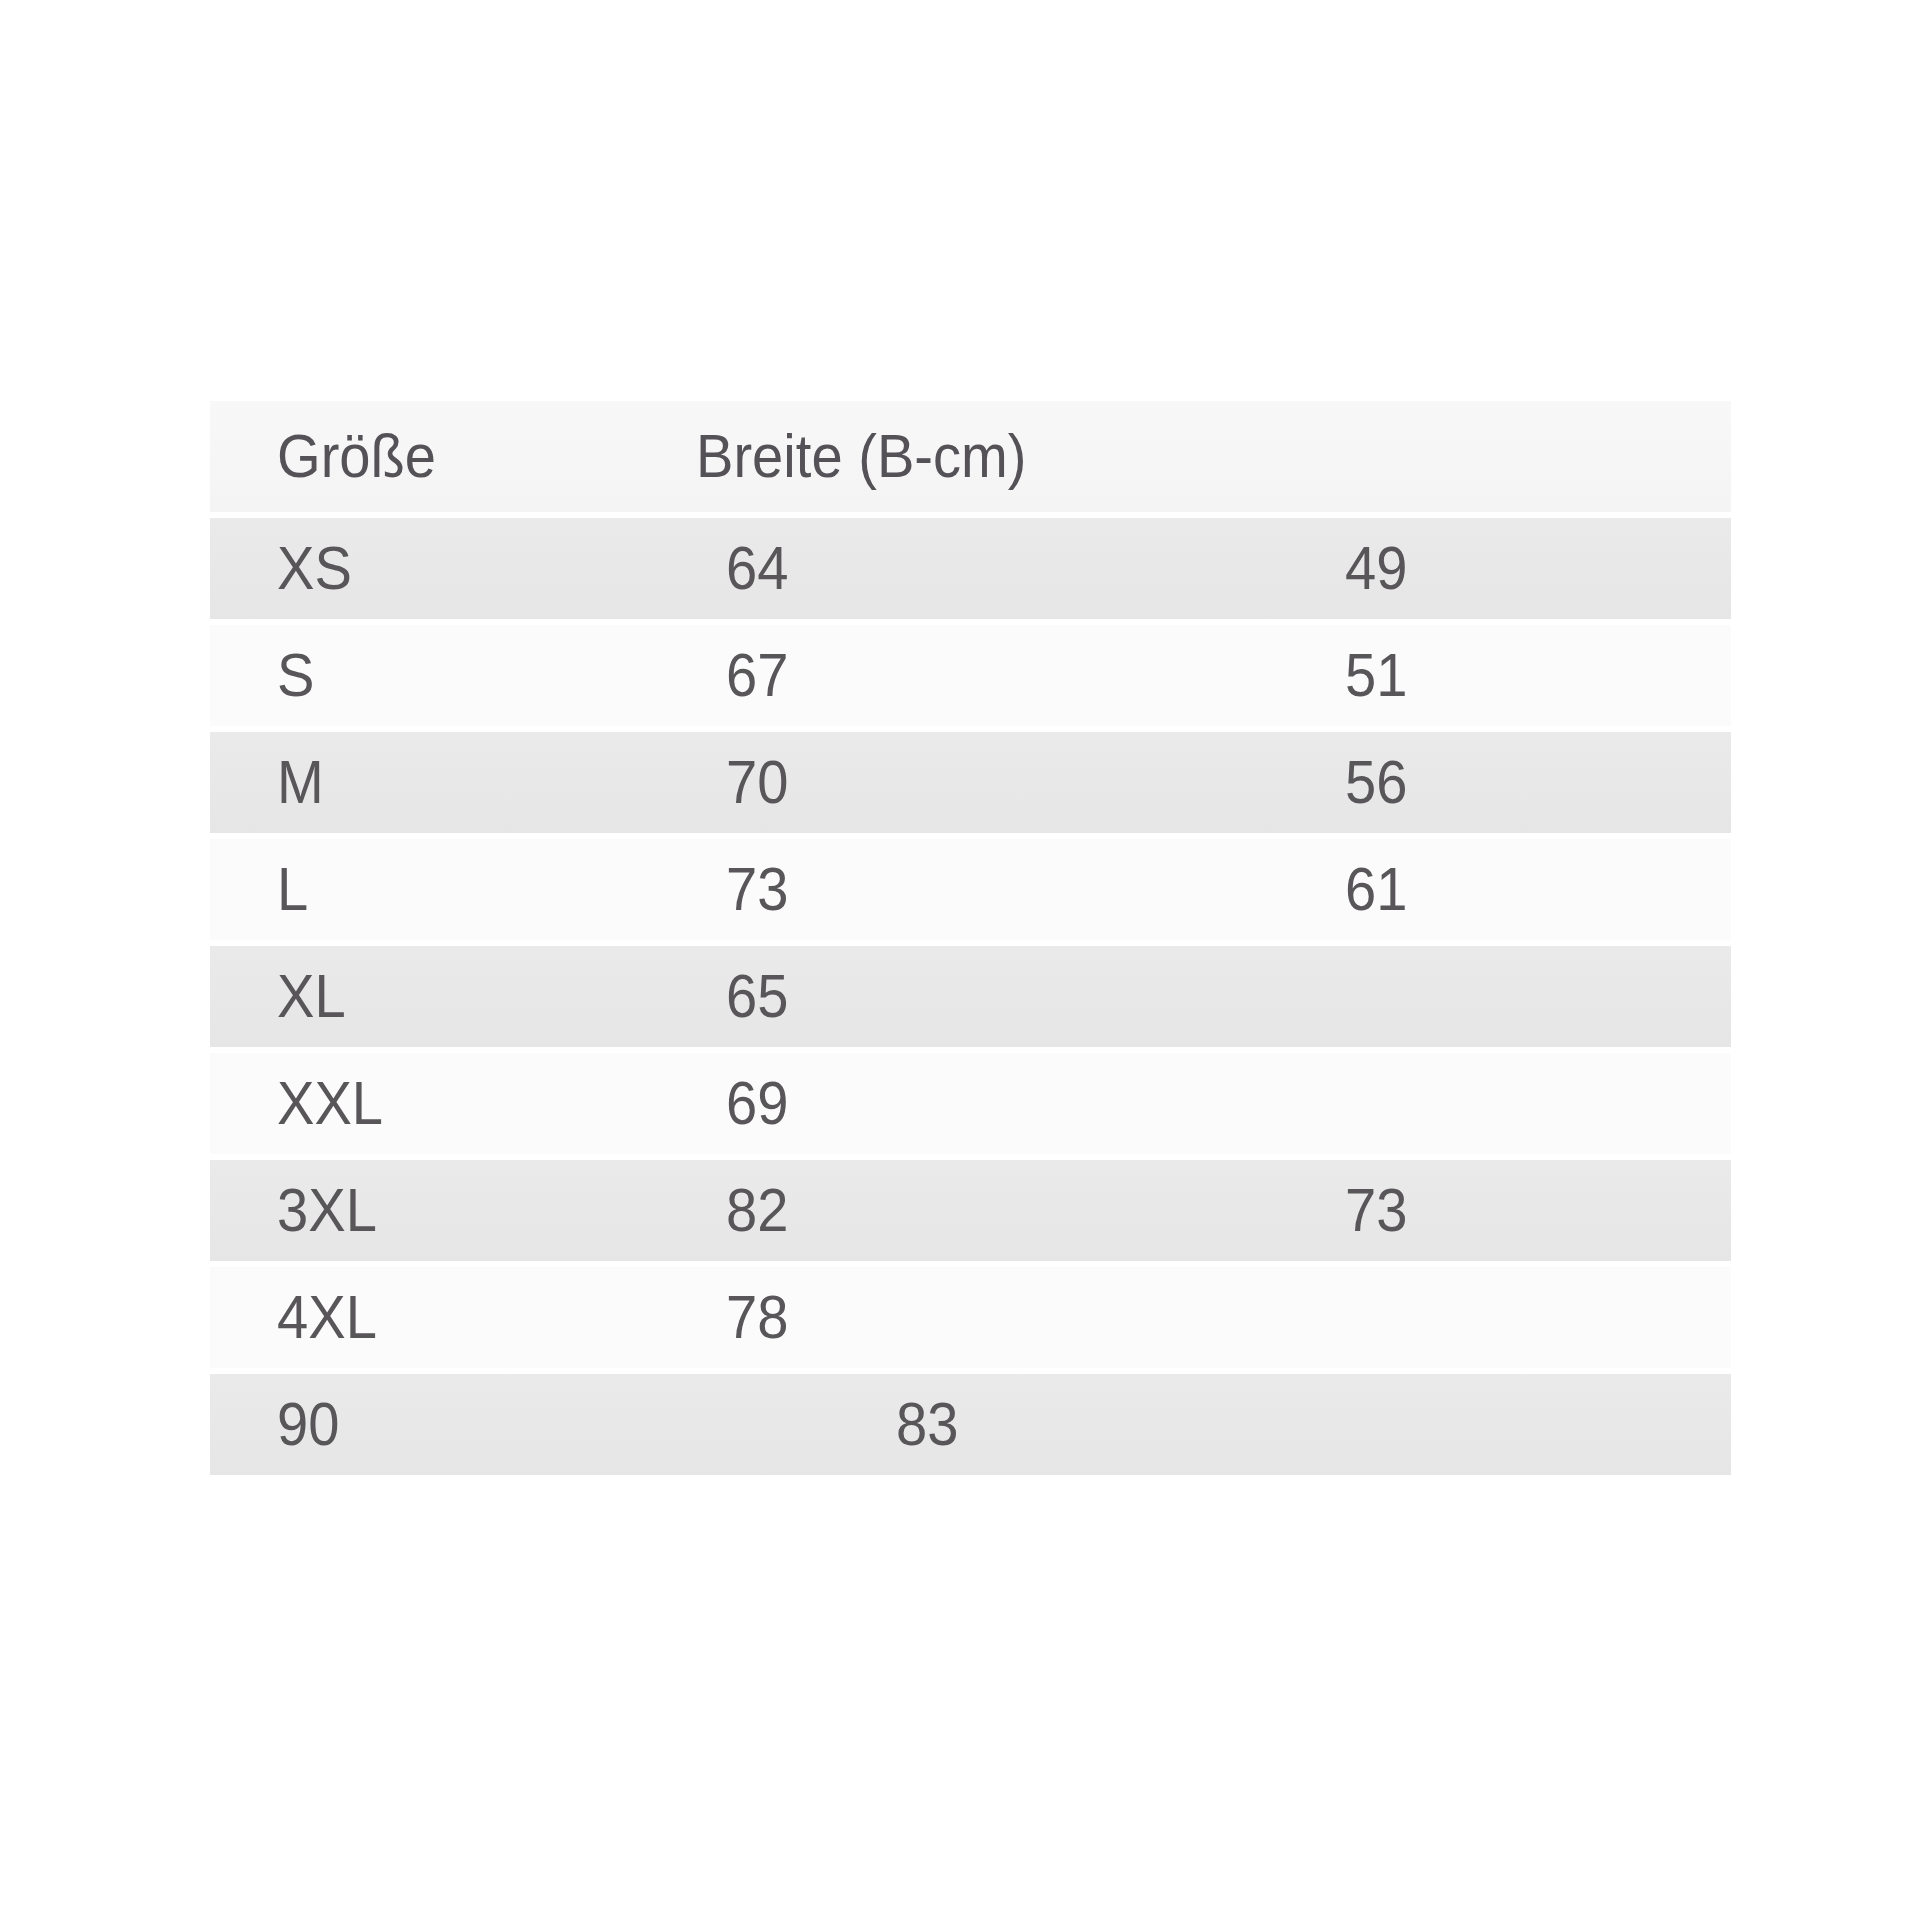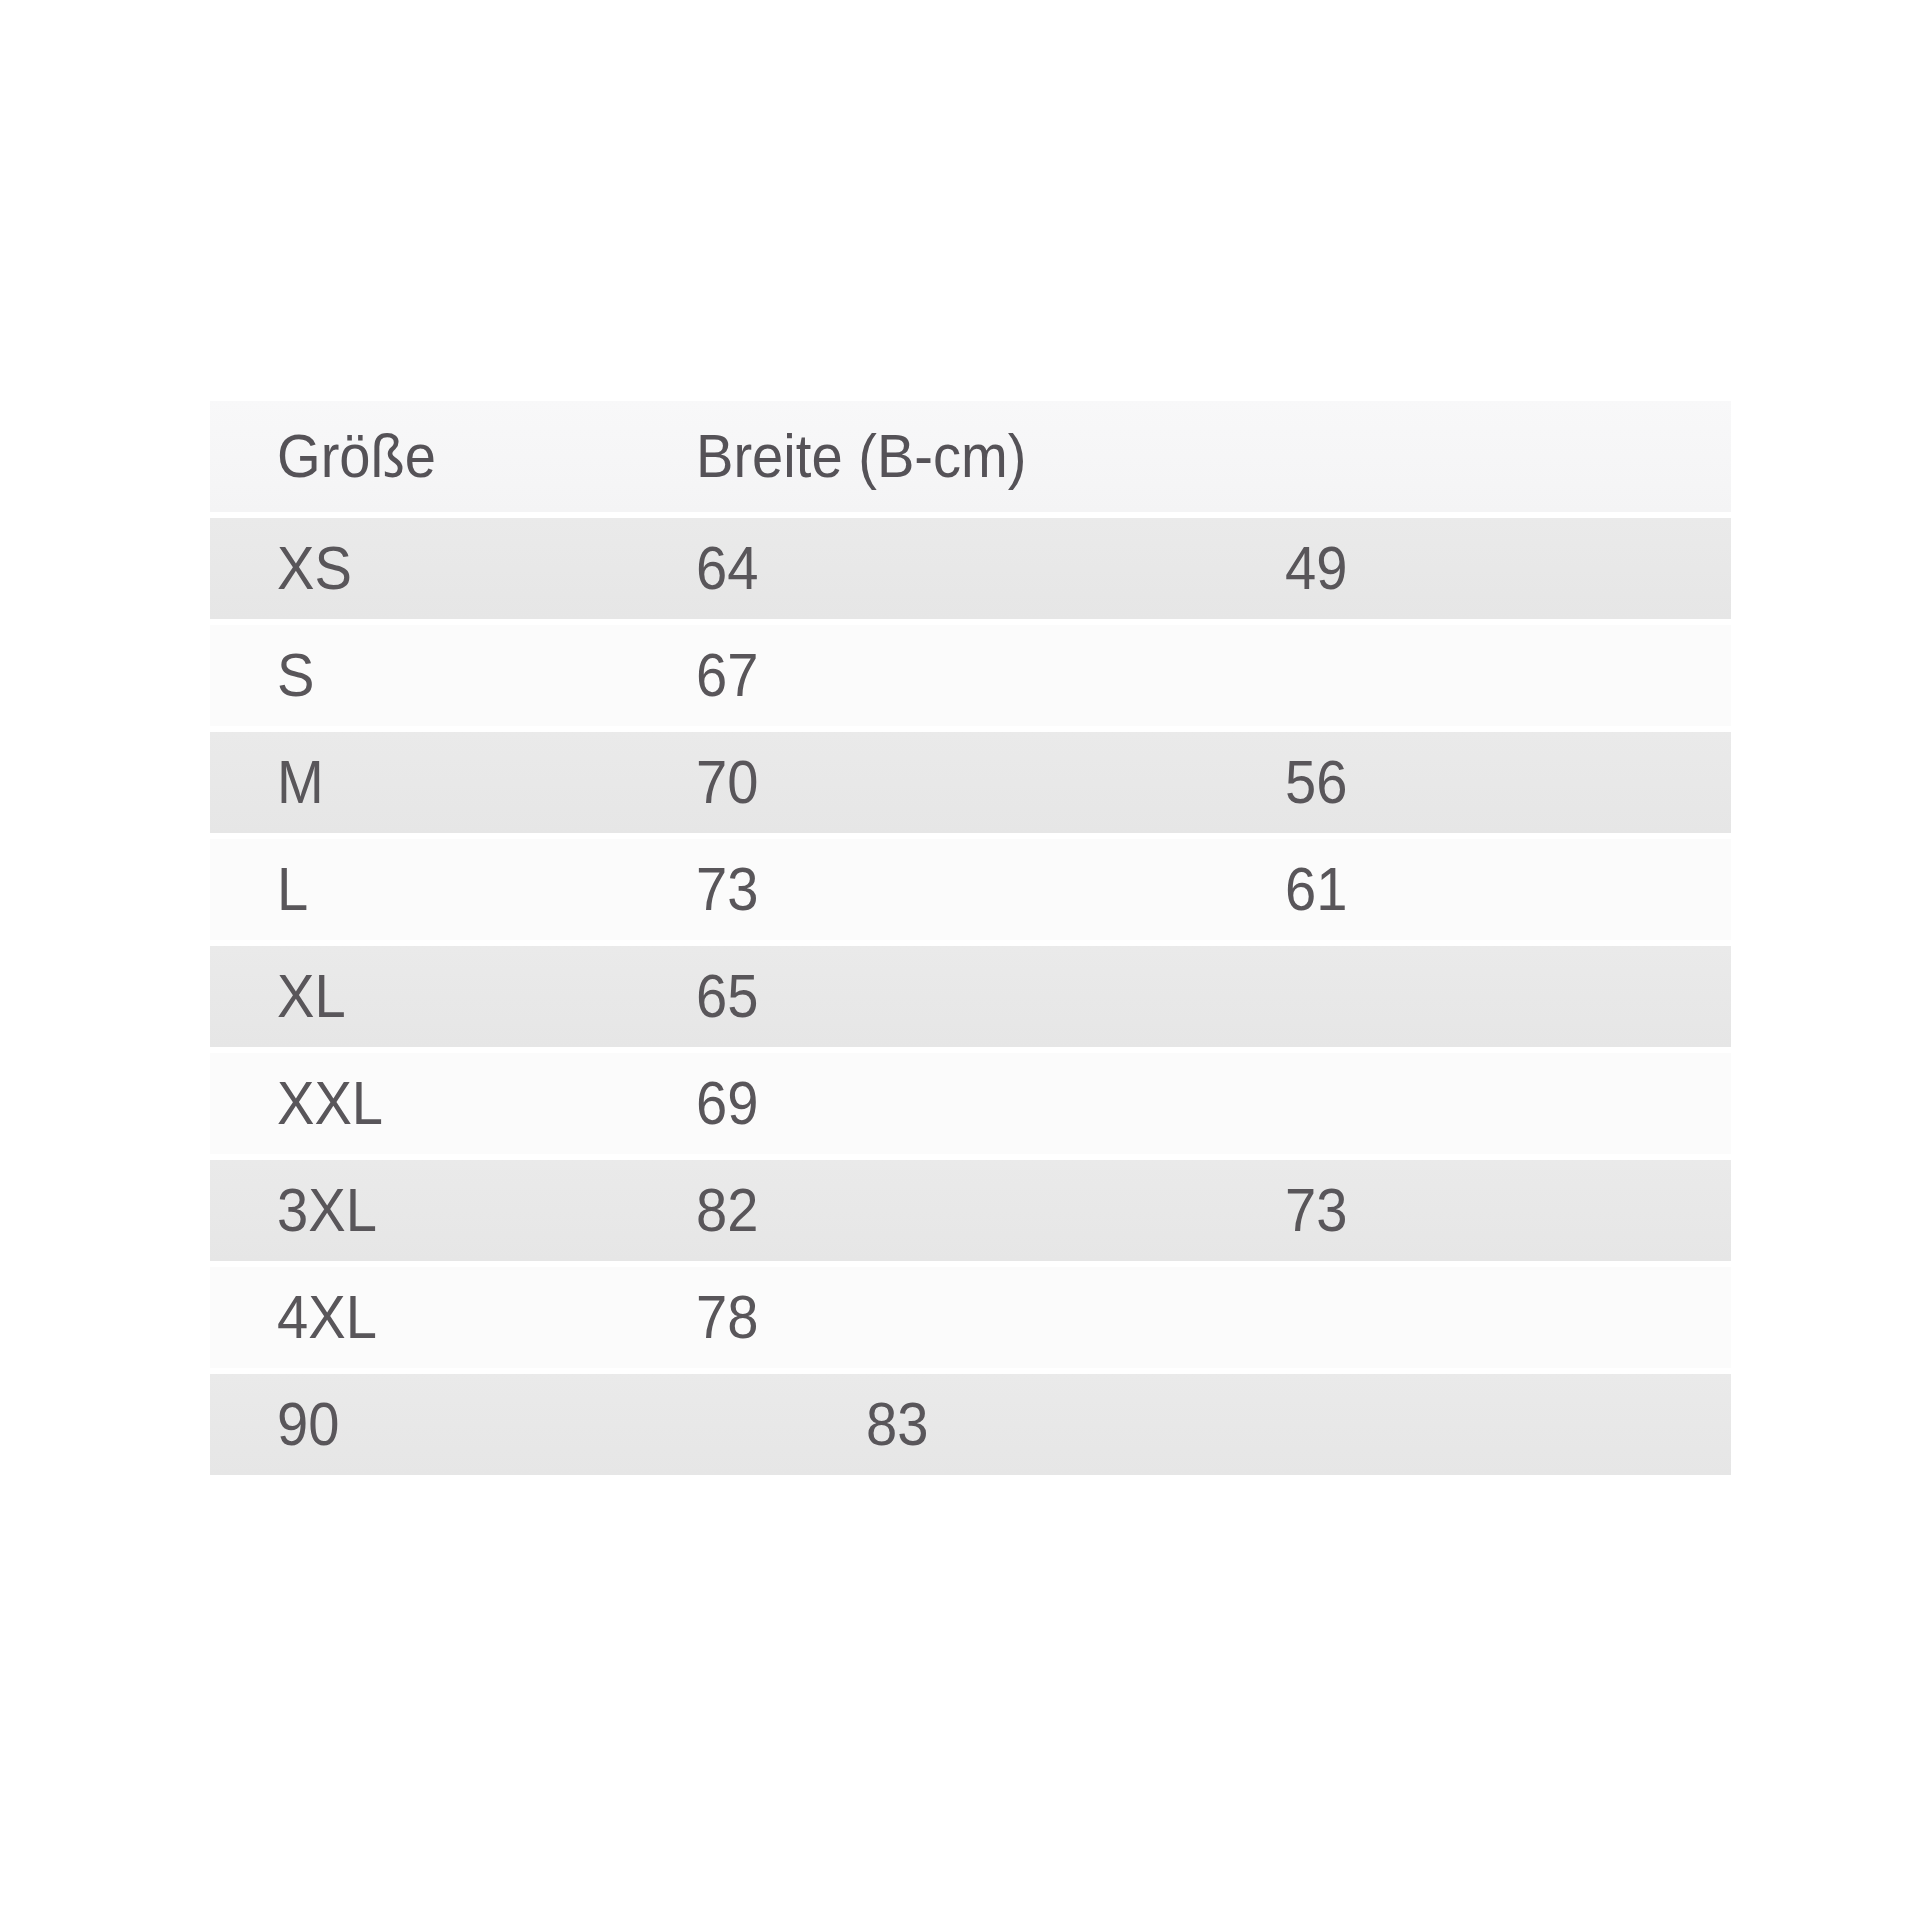--- a/index.html
+++ b/index.html
@@ -30,20 +30,21 @@
     width: 100%;
     box-sizing: border-box;
   }
   .thead {
     height: 111px;
     background: linear-gradient(#f8f8f9, #f4f4f5);
   }
   .row {
     height: 107px;
     border-top: 6px solid #ffffff;
+    gap: 30px;
   }
   .row-gray {
     background: linear-gradient(#eaeaea, #e6e6e6);
   }
   .row-light {
     background: #fbfbfb;
   }
   .td {
     box-sizing: border-box;
     padding-left: 67px;
@@ -93,20 +94,23 @@
         <span class="t">49</span>
       </div>
     </div>
 
     <div class="tr row row-light">
       <div class="td c1">
         <span class="t">S</span>
       </div>
       <div class="td c2">
         <span class="t">67</span>
+      </div>
+      <div class="td c3">
+        <span class="t">51</span>
       </div>
     </div>
 
     <div class="tr row row-gray">
       <div class="td c1">
         <span class="t">M</span>
       </div>
       <div class="td c2">
         <span class="t">70</span>
       </div>

